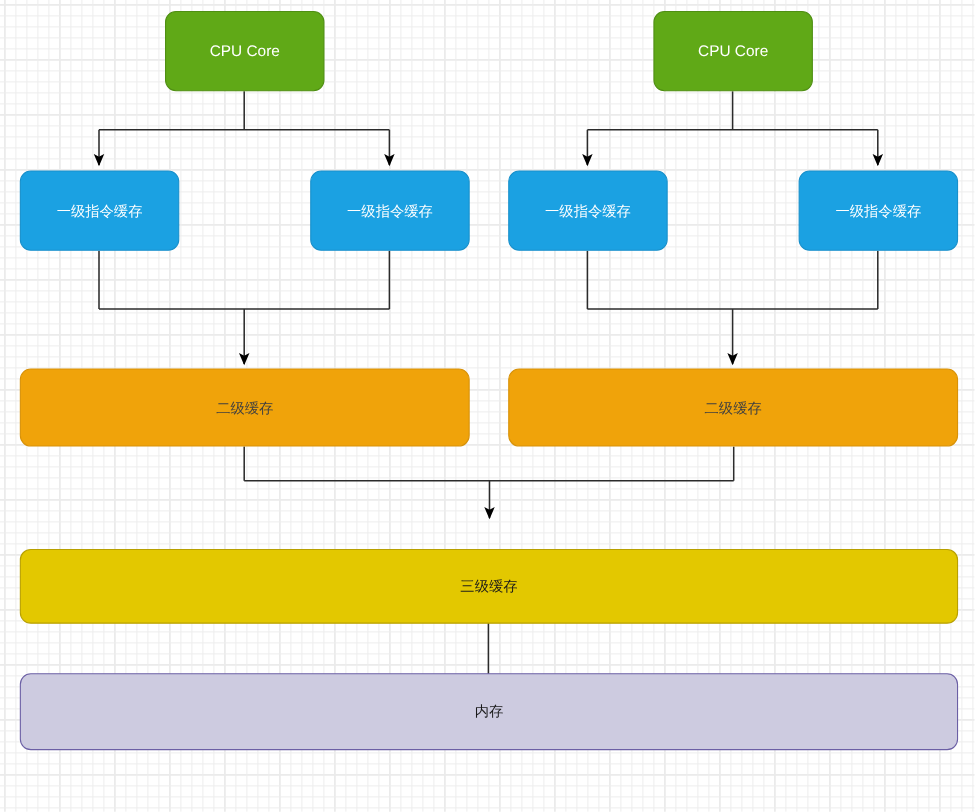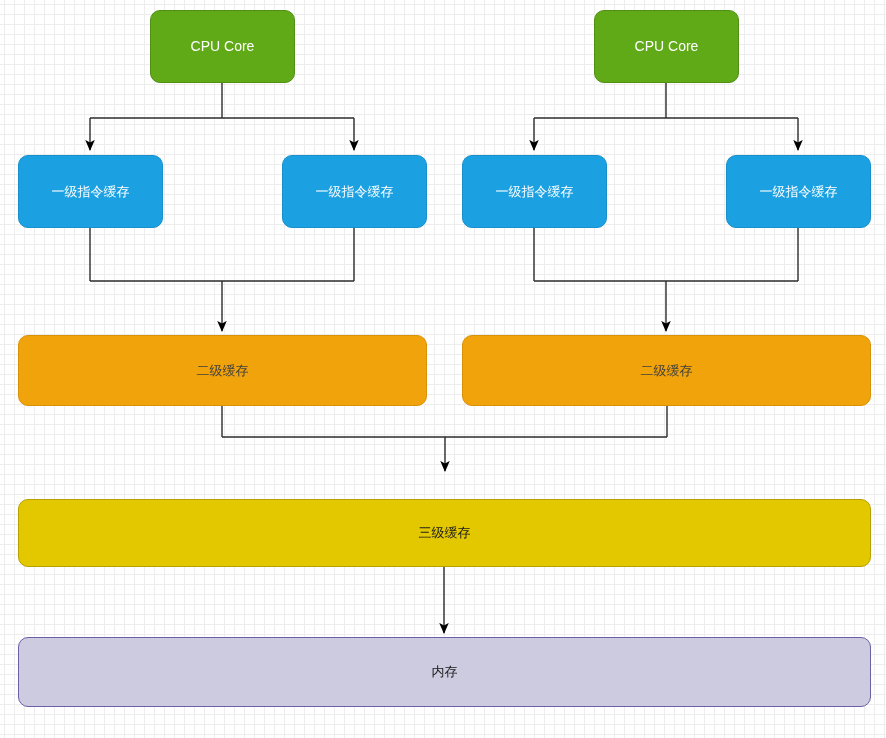--- a/index.html
+++ b/index.html
@@ -151,17 +151,17 @@
   </div>
 
   <div class="node n-l2" style="left:462px; top:335px; width:409px; height:71px;">
     <span class="node-label">二级缓存</span>
   </div>
 
   <div class="node n-l3" style="left:18px; top:475px; width:853px; height:68px;margin-top:24px;">
     <span class="node-label">三级缓存</span>
   </div>
 
-  <div class="node n-mem" style="left:18px; top:637px; width:853px; height:70px;">
+  <div class="node n-mem" style="left:18px; top:612px; width:853px; height:70px;">
     <span class="node-label">内存</span>
   </div>
 
 </div>
 
 </body></html>

